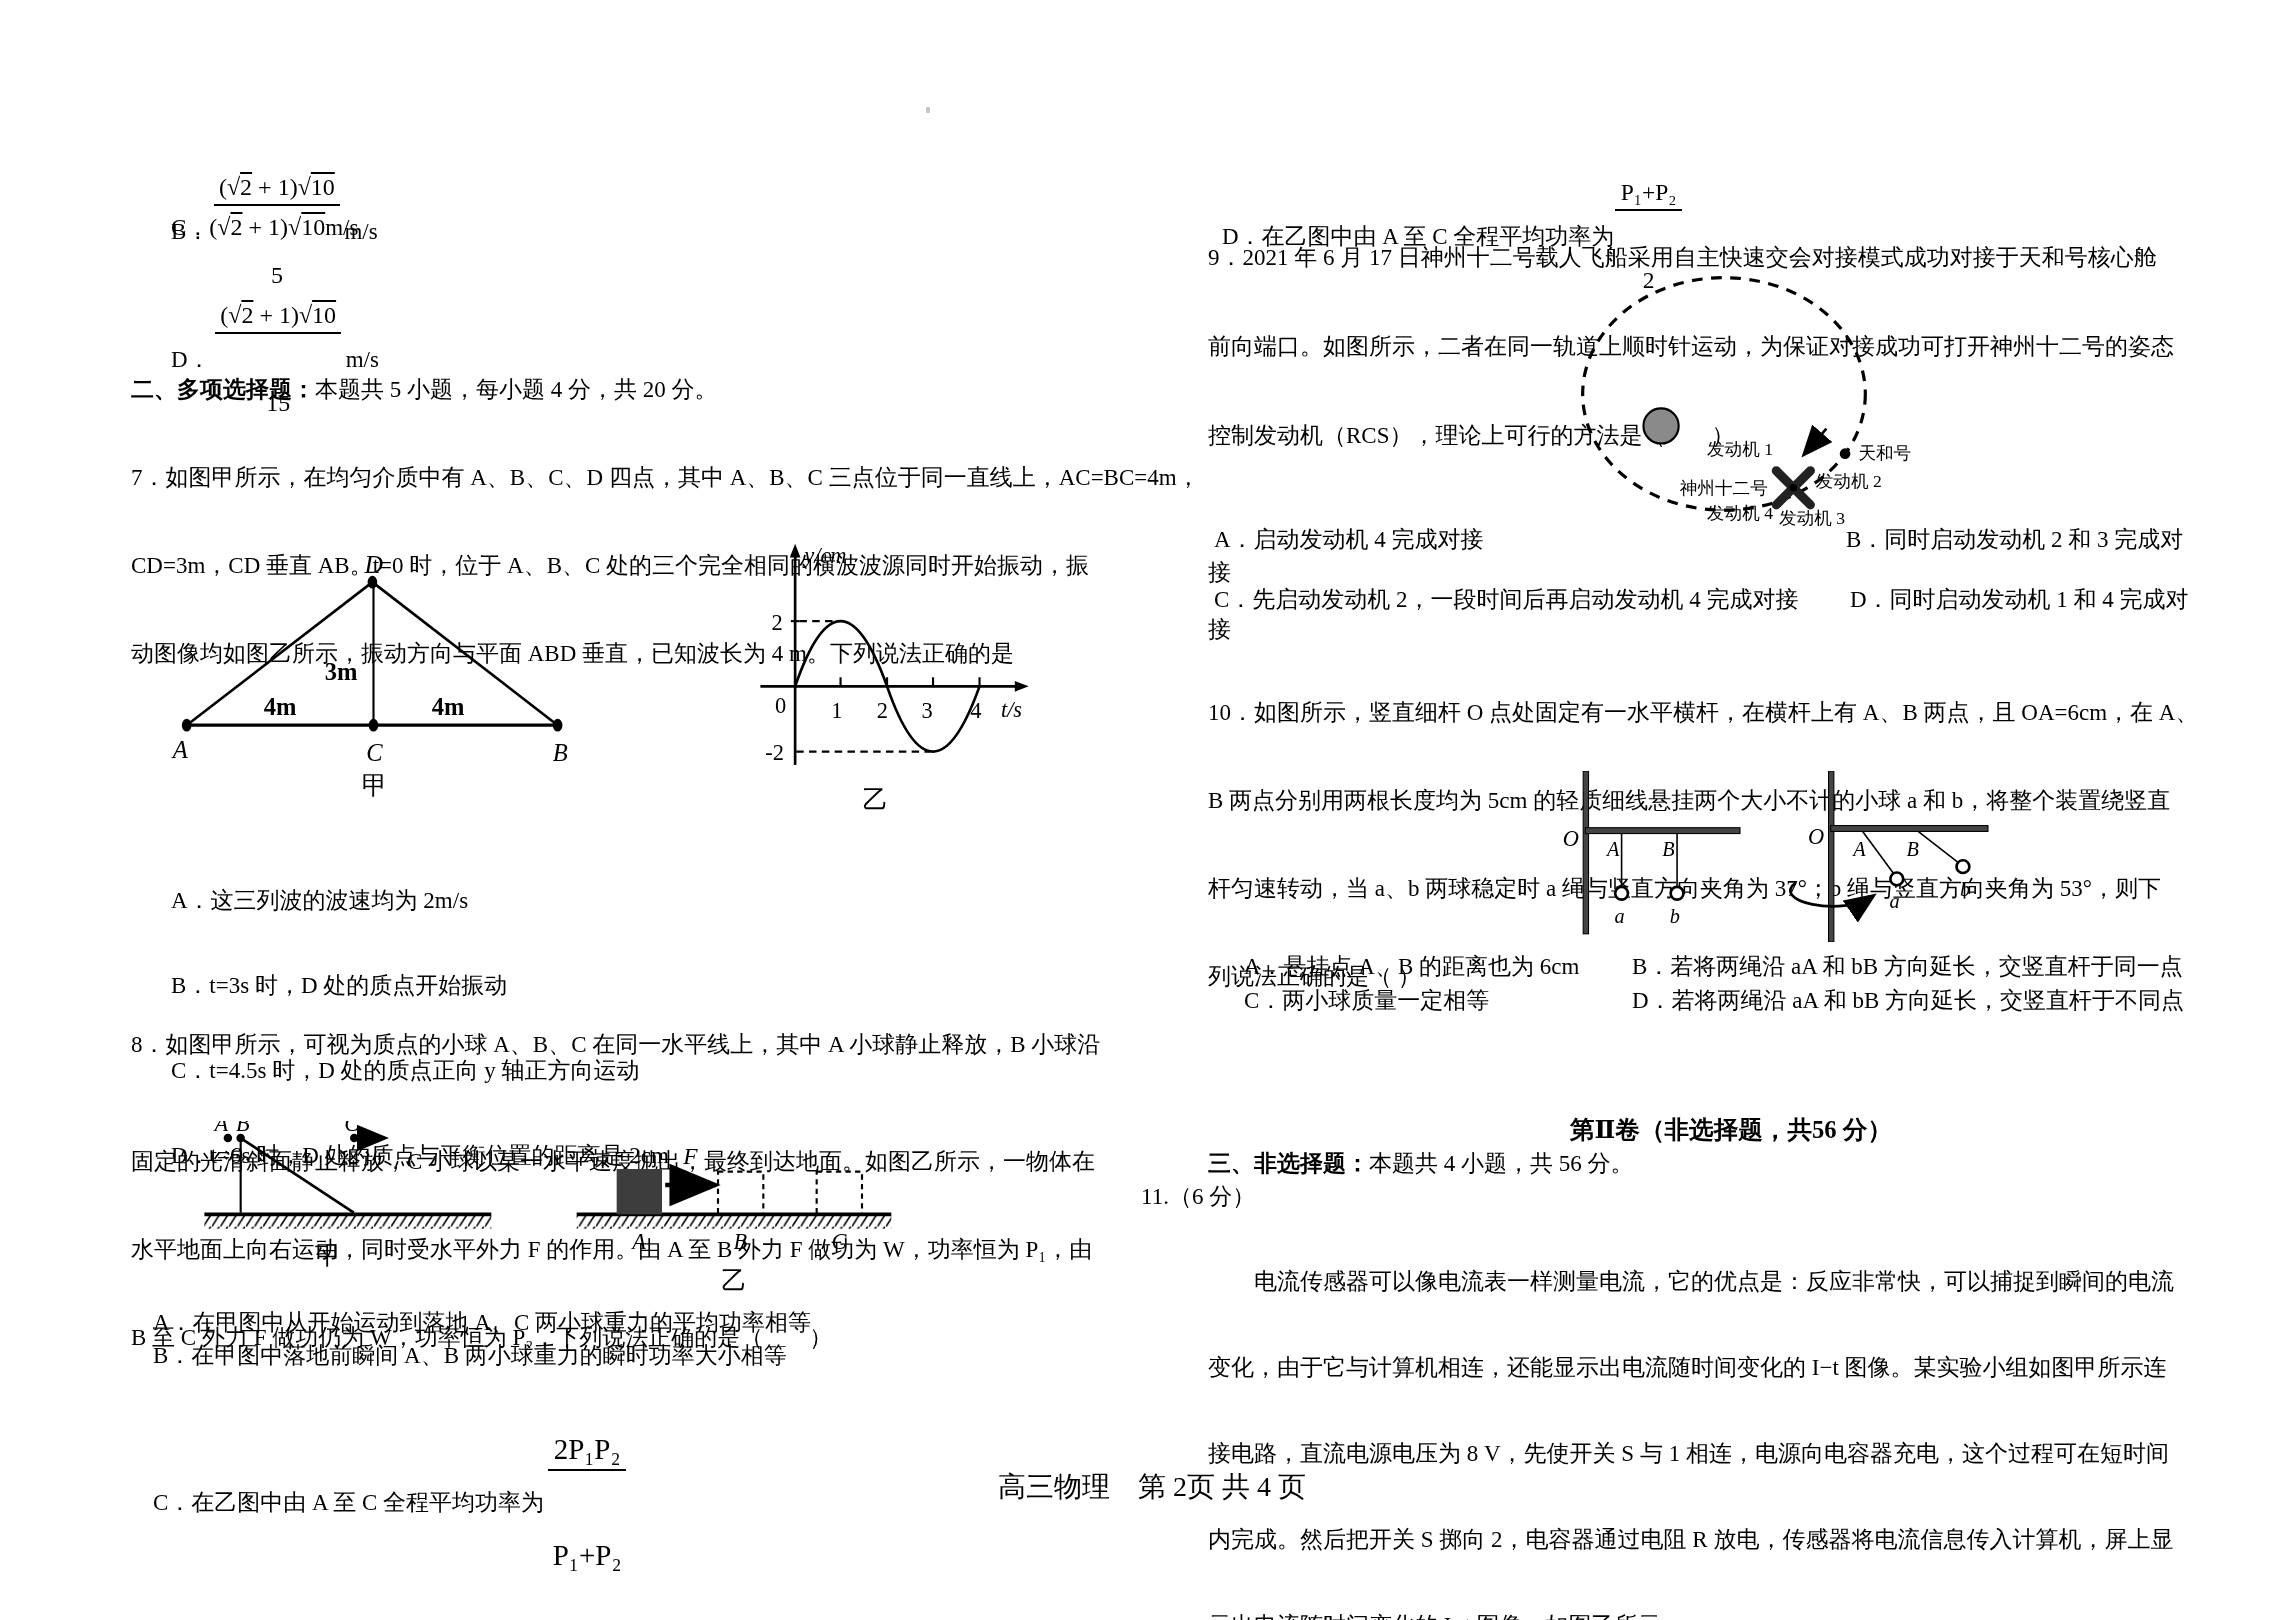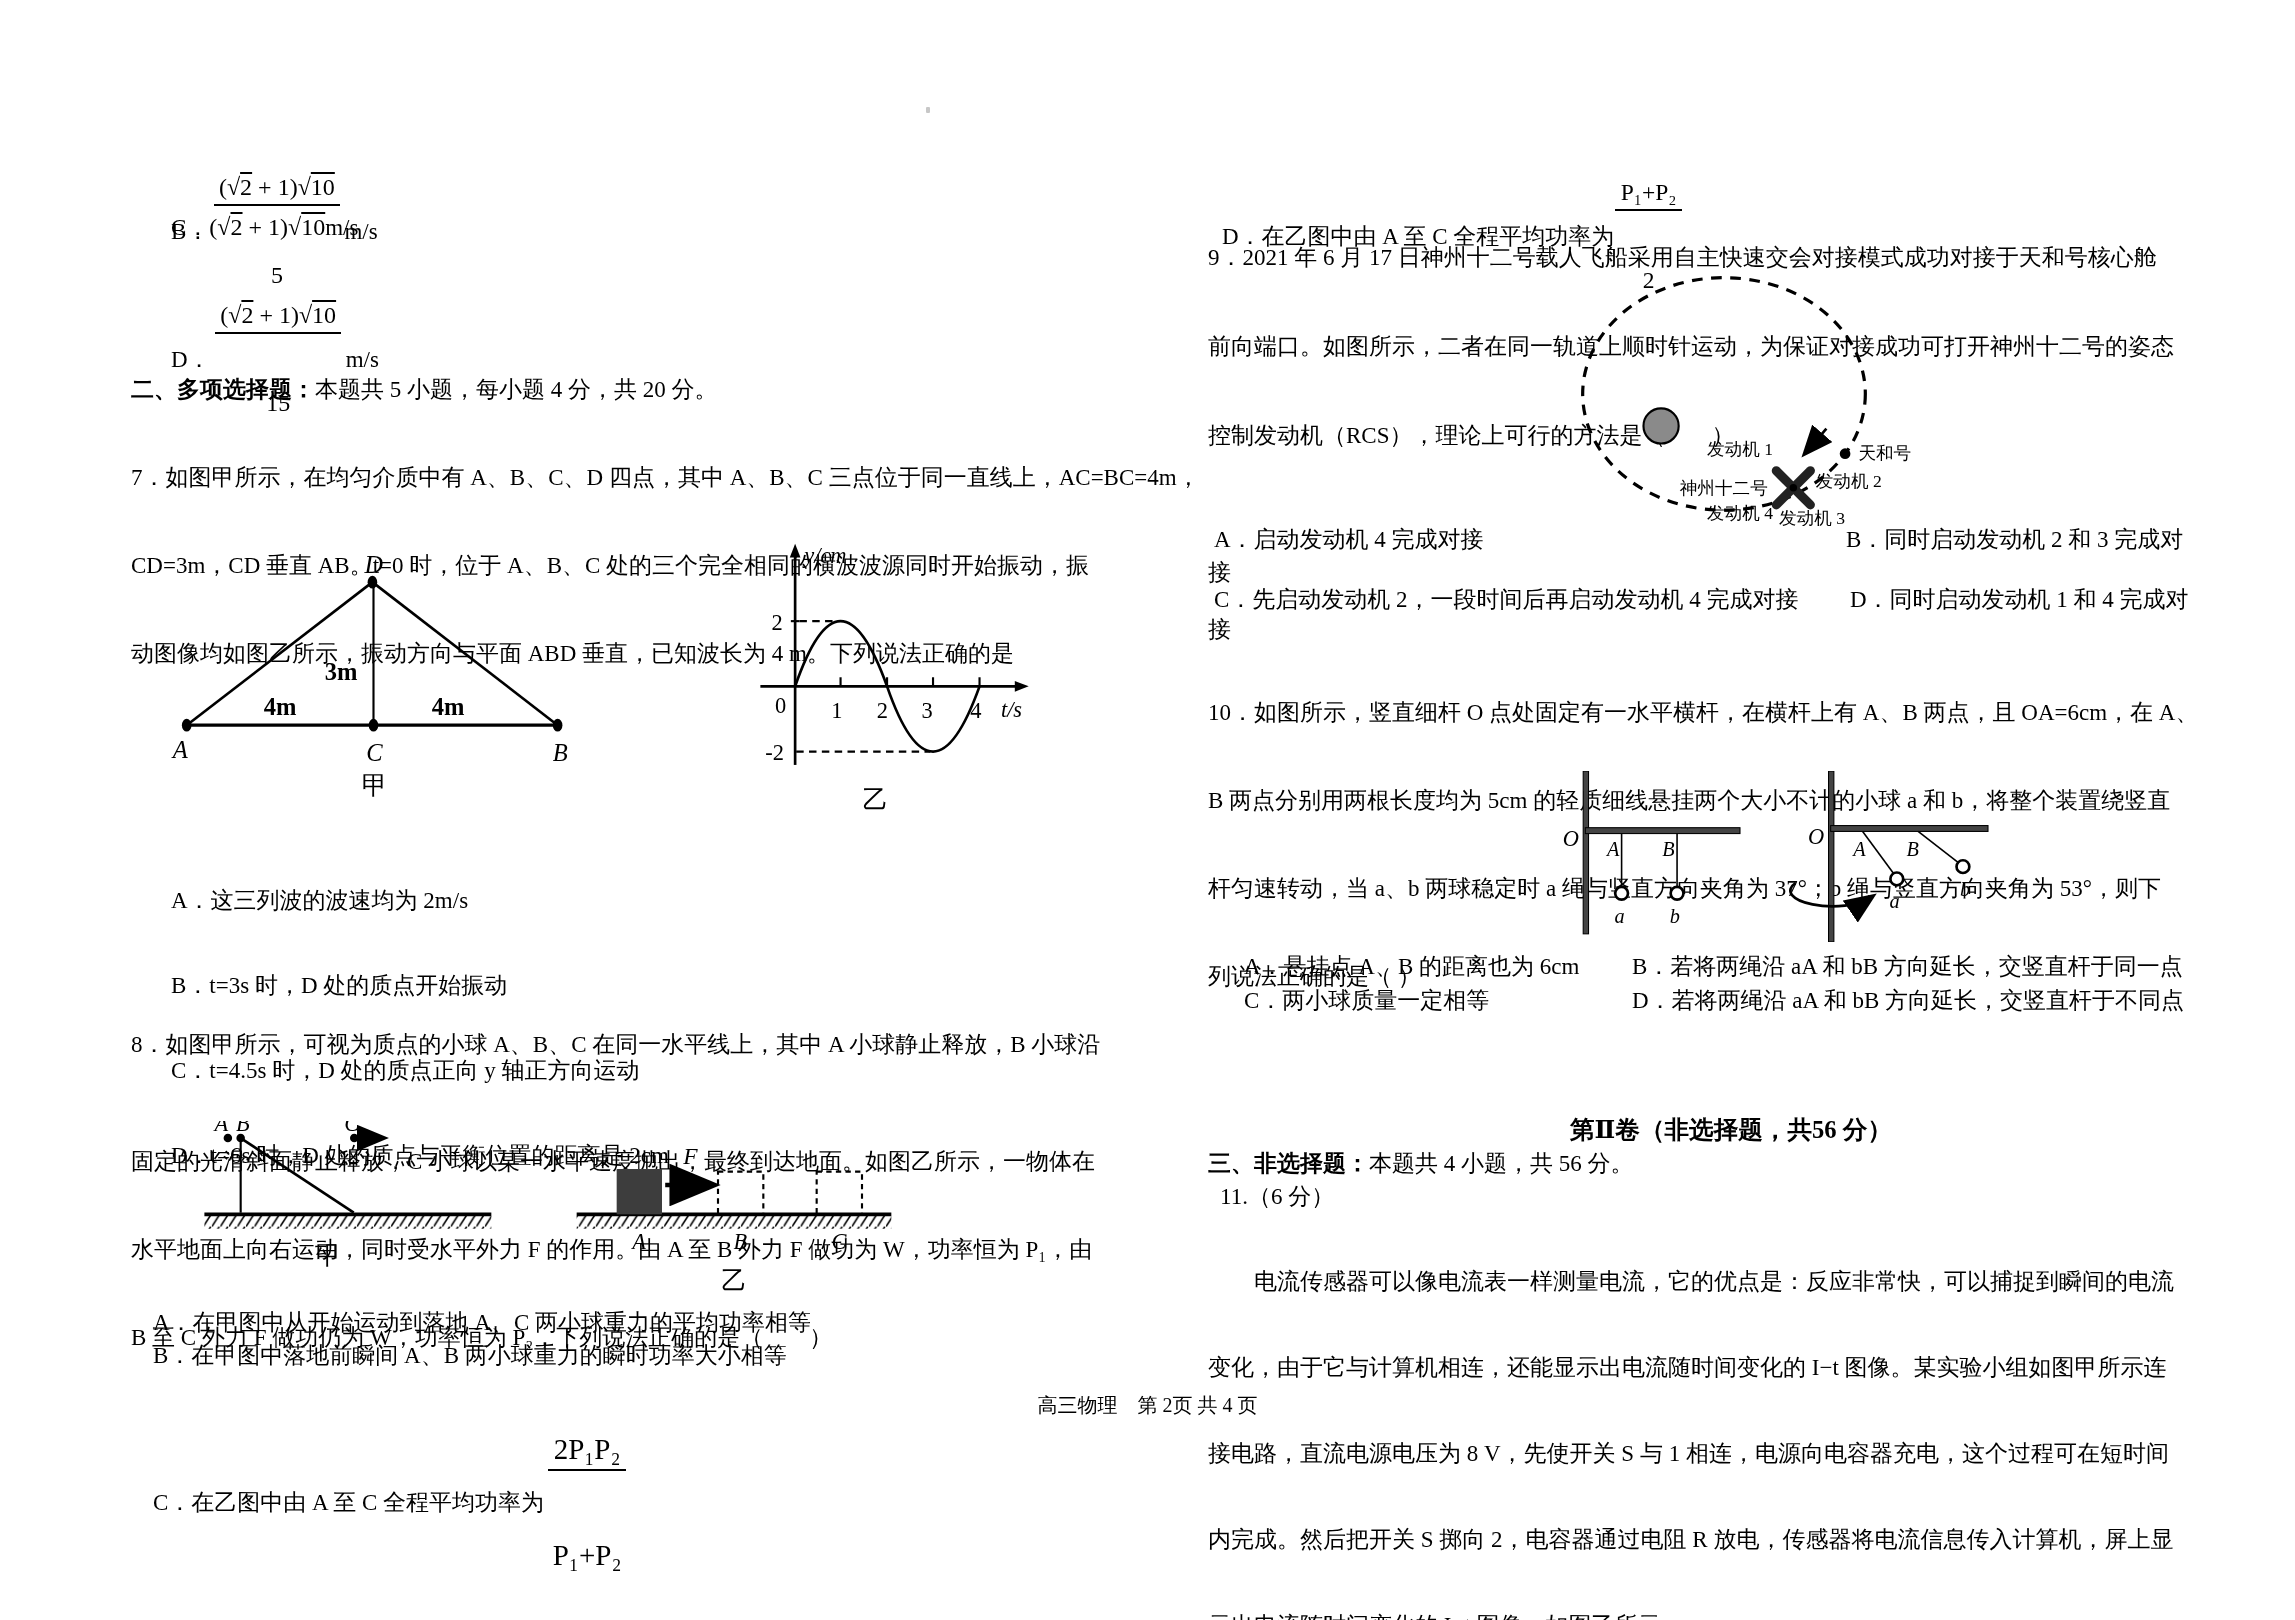--- a/index.html
+++ b/index.html
@@ -263,25 +263,25 @@
 
 <div class="abs t" style="left:1244px;top:951px;">A．悬挂点 A、B 的距离也为 6cm</div>
 <div class="abs t" style="left:1632px;top:951px;">B．若将两绳沿 aA 和 bB 方向延长，交竖直杆于同一点</div>
 <div class="abs t" style="left:1244px;top:985px;">C．两小球质量一定相等</div>
 <div class="abs t" style="left:1632px;top:985px;">D．若将两绳沿 aA 和 bB 方向延长，交竖直杆于不同点</div>
 
 <div class="abs t b center" style="left:1208px;top:1113px;width:1046px;font-size:24.6px;">第Ⅱ卷（非选择题，共56 分）</div>
 
 <div class="abs t" style="left:1208px;top:1148px;"><span class="b">三、非选择题：</span><span>本题共 4 小题，共 56 分。</span></div>
 
-<div class="abs t" style="left:1220px;top:1181px;">11.（6 分）</div>
+<div class="abs t" style="left:1141px;top:1181px;">11.（6 分）</div>
 <div class="abs t" style="left:1208px;top:1214px;">
   <div class="ln" style="height:34px;">　　电流传感器可以像电流表一样测量电流，它的优点是：反应非常快，可以捕捉到瞬间的电流</div>
   <div class="ln" style="height:34px;">变化，由于它与计算机相连，还能显示出电流随时间变化的 I−t 图像。某实验小组如图甲所示连</div>
   <div class="ln" style="height:34px;">接电路，直流电源电压为 8 V，先使开关 S 与 1 相连，电源向电容器充电，这个过程可在短时间</div>
   <div class="ln" style="height:34px;">内完成。然后把开关 S 掷向 2，电容器通过电阻 R 放电，传感器将电流信息传入计算机，屏上显</div>
   <div class="ln" style="height:34px;">示出电流随时间变化的 I−t 图像，如图乙所示。</div>
 </div>
 
-<div class="abs t center" style="left:998px;top:1392px;width:299px;font-size:20px;">高三物理　第 2页 共 4 页</div>
+<div class="abs t center" style="left:998px;top:1468px;width:299px;font-size:28px;">高三物理　第 2页 共 4 页</div>
 
 <div class="abs speck" style="left:926px;top:107px;width:3.7px;height:6.4px;"></div>
 
 
 </body></html>

